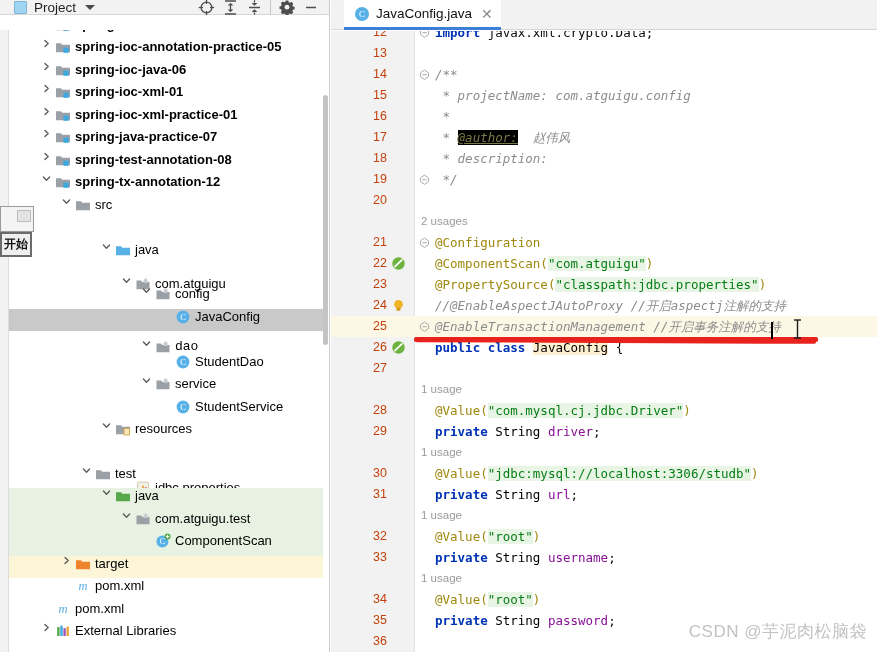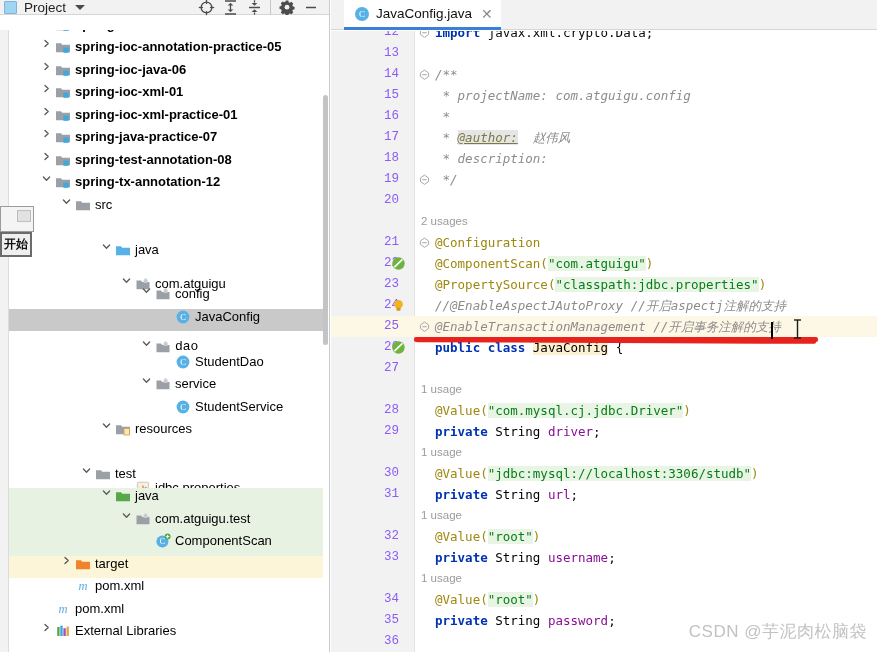--- a/index.html
+++ b/index.html
@@ -12,21 +12,21 @@
   #app { position: relative; width: 877px; height: 652px; background: #fff; }
 
   
   #left-panel {
     position: absolute; left: 0; top: 0; width: 330px; height: 652px;
     background: #ffffff; border-right: 1px solid #c9cccf;
   }
   #project-toolbar {
     position: relative; height: 15px; background: #f2f2f2;
     border-bottom: 1px solid #d6d6d6;
-    display: flex; align-items: center; padding: 0 6px 0 4px;
+    display: flex; align-items: center; padding: 0 6px 0 14px;
   }
   .proj-square {
     width: 13px; height: 13px; background: #9fd4f2; border: 1px solid #7fb6d8;
     border-radius: 1px; flex: none; margin-right: 7px;
   }
   .proj-label { font-size: 13.5px; color: #1f1f1f; }
   .proj-caret {
     margin-left: 9px; width: 0; height: 0;
     border-left: 5px solid transparent; border-right: 5px solid transparent;
     border-top: 5px solid #4a4a4a;
@@ -120,41 +120,41 @@
   #gutter-edge {
     position: absolute; left: 83px; top: 0; width: 1px; height: 621px; background: #e4e4e4;
   }
   .line {
     position: absolute; left: 0; width: 546px; height: 21px;
     font-family: "DejaVu Sans Mono", monospace; font-size: 12.5px;
     line-height: 21px; white-space: pre;
   }
   .line.curline { background: #fdf8e6; }
   .lnum {
-    position: absolute; left: 12px; width: 56px; text-align: right;
-    color: #8b5cf6; font-family: Liberation Mono, monospace; font-size: 12.5px;
+    position: absolute; left: 0; width: 56px; text-align: right;
+    color: #c2410c; font-family: Liberation Sans, sans-serif; font-size: 12.5px;
   }
   .gicon { position: absolute; left: 60px; top: 3px; width: 15px; height: 15px; }
   .fold {
     position: absolute; left: 88px; top: 5px; width: 11px; height: 11px;
     color: #9a9a9a; font-size: 9px; line-height: 11px; text-align: center;
   }
   .code { position: absolute; left: 104px; }
   .hint {
     position: absolute; left: 90px; color: #9b9b9b;
     font-family: "Liberation Sans", sans-serif; font-size: 11.5px;
   }
 
   
   .kw   { color: #0033b3; font-weight: bold; }
   .ann  { color: #9e880d; }
   .str  { color: #067d17; background: #e8f5e4; }
   .cmt  { color: #8c8c8c; font-style: italic; }
   .doc  { color: #8c8c8c; font-style: italic; }
-  .docl { color: #7a7a45; font-style: italic; text-decoration: underline; background: #e5e5e5; }
+  .docl { color: #7a7a45; font-style: italic; text-decoration: underline; background: #000000; }
   .fld  { color: #871094; }
   .typ  { color: #000000; }
   .cls  { color: #000000; background: #fcf0d0; }
   .pln  { color: #080808; }
 
   
   #red-underline {
     position: absolute; left: 414px; top: 337px; width: 404px; height: 5px;
     background: #e8221c; border-radius: 2px;
   }

